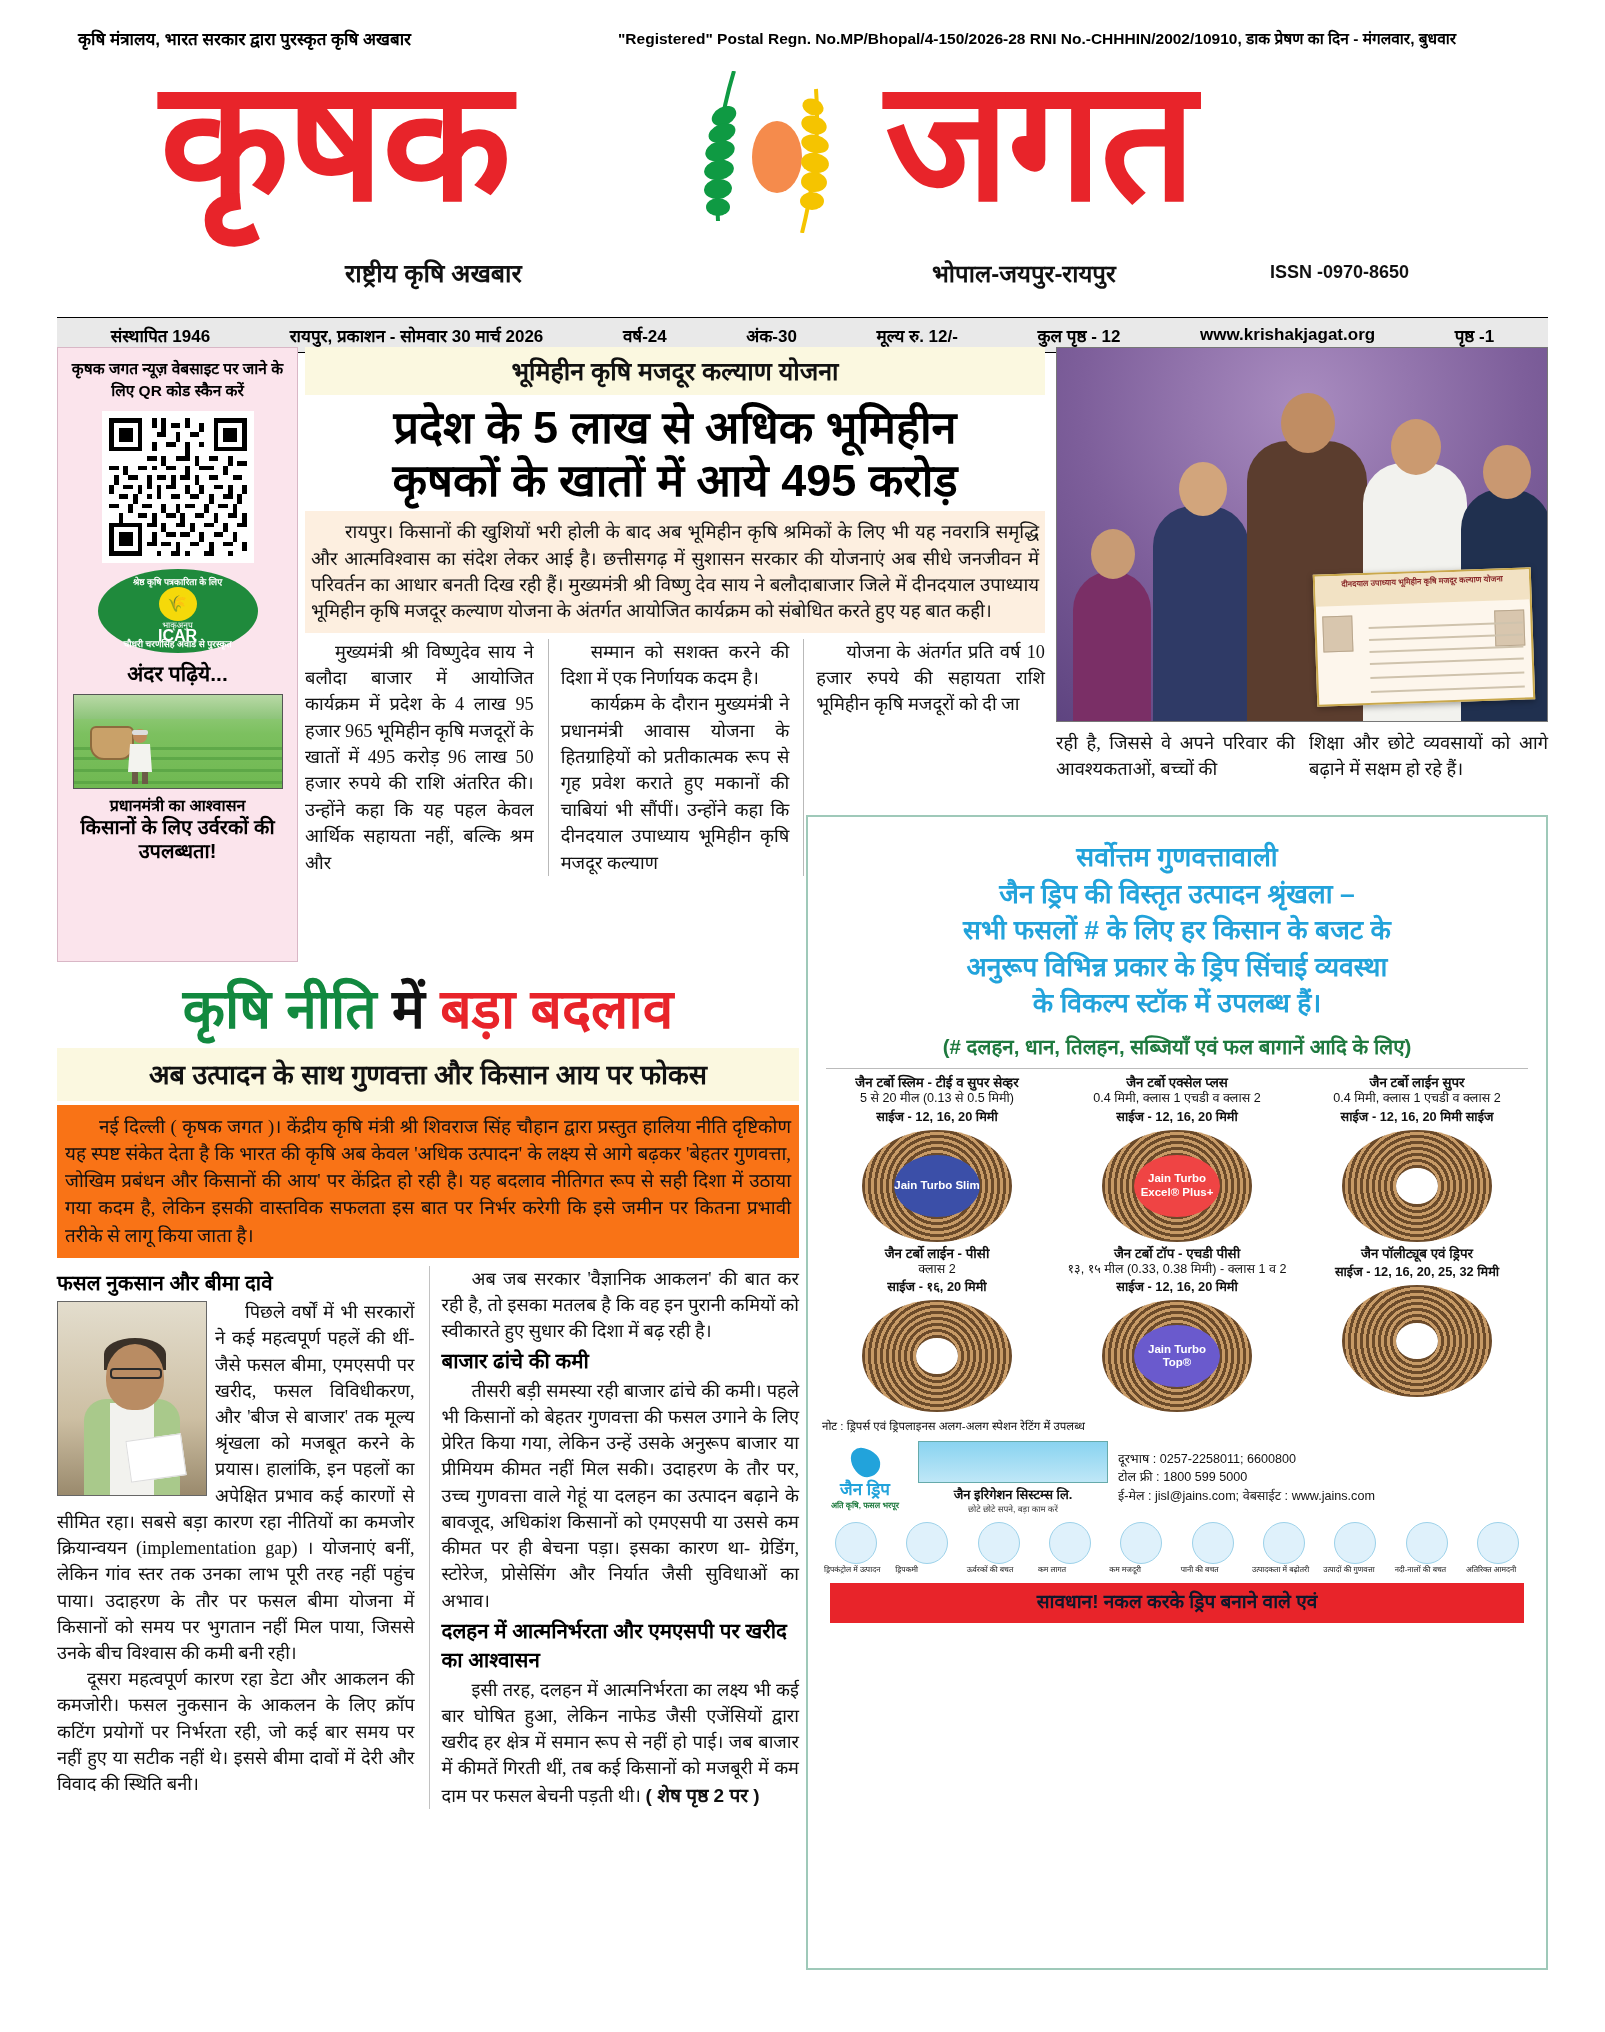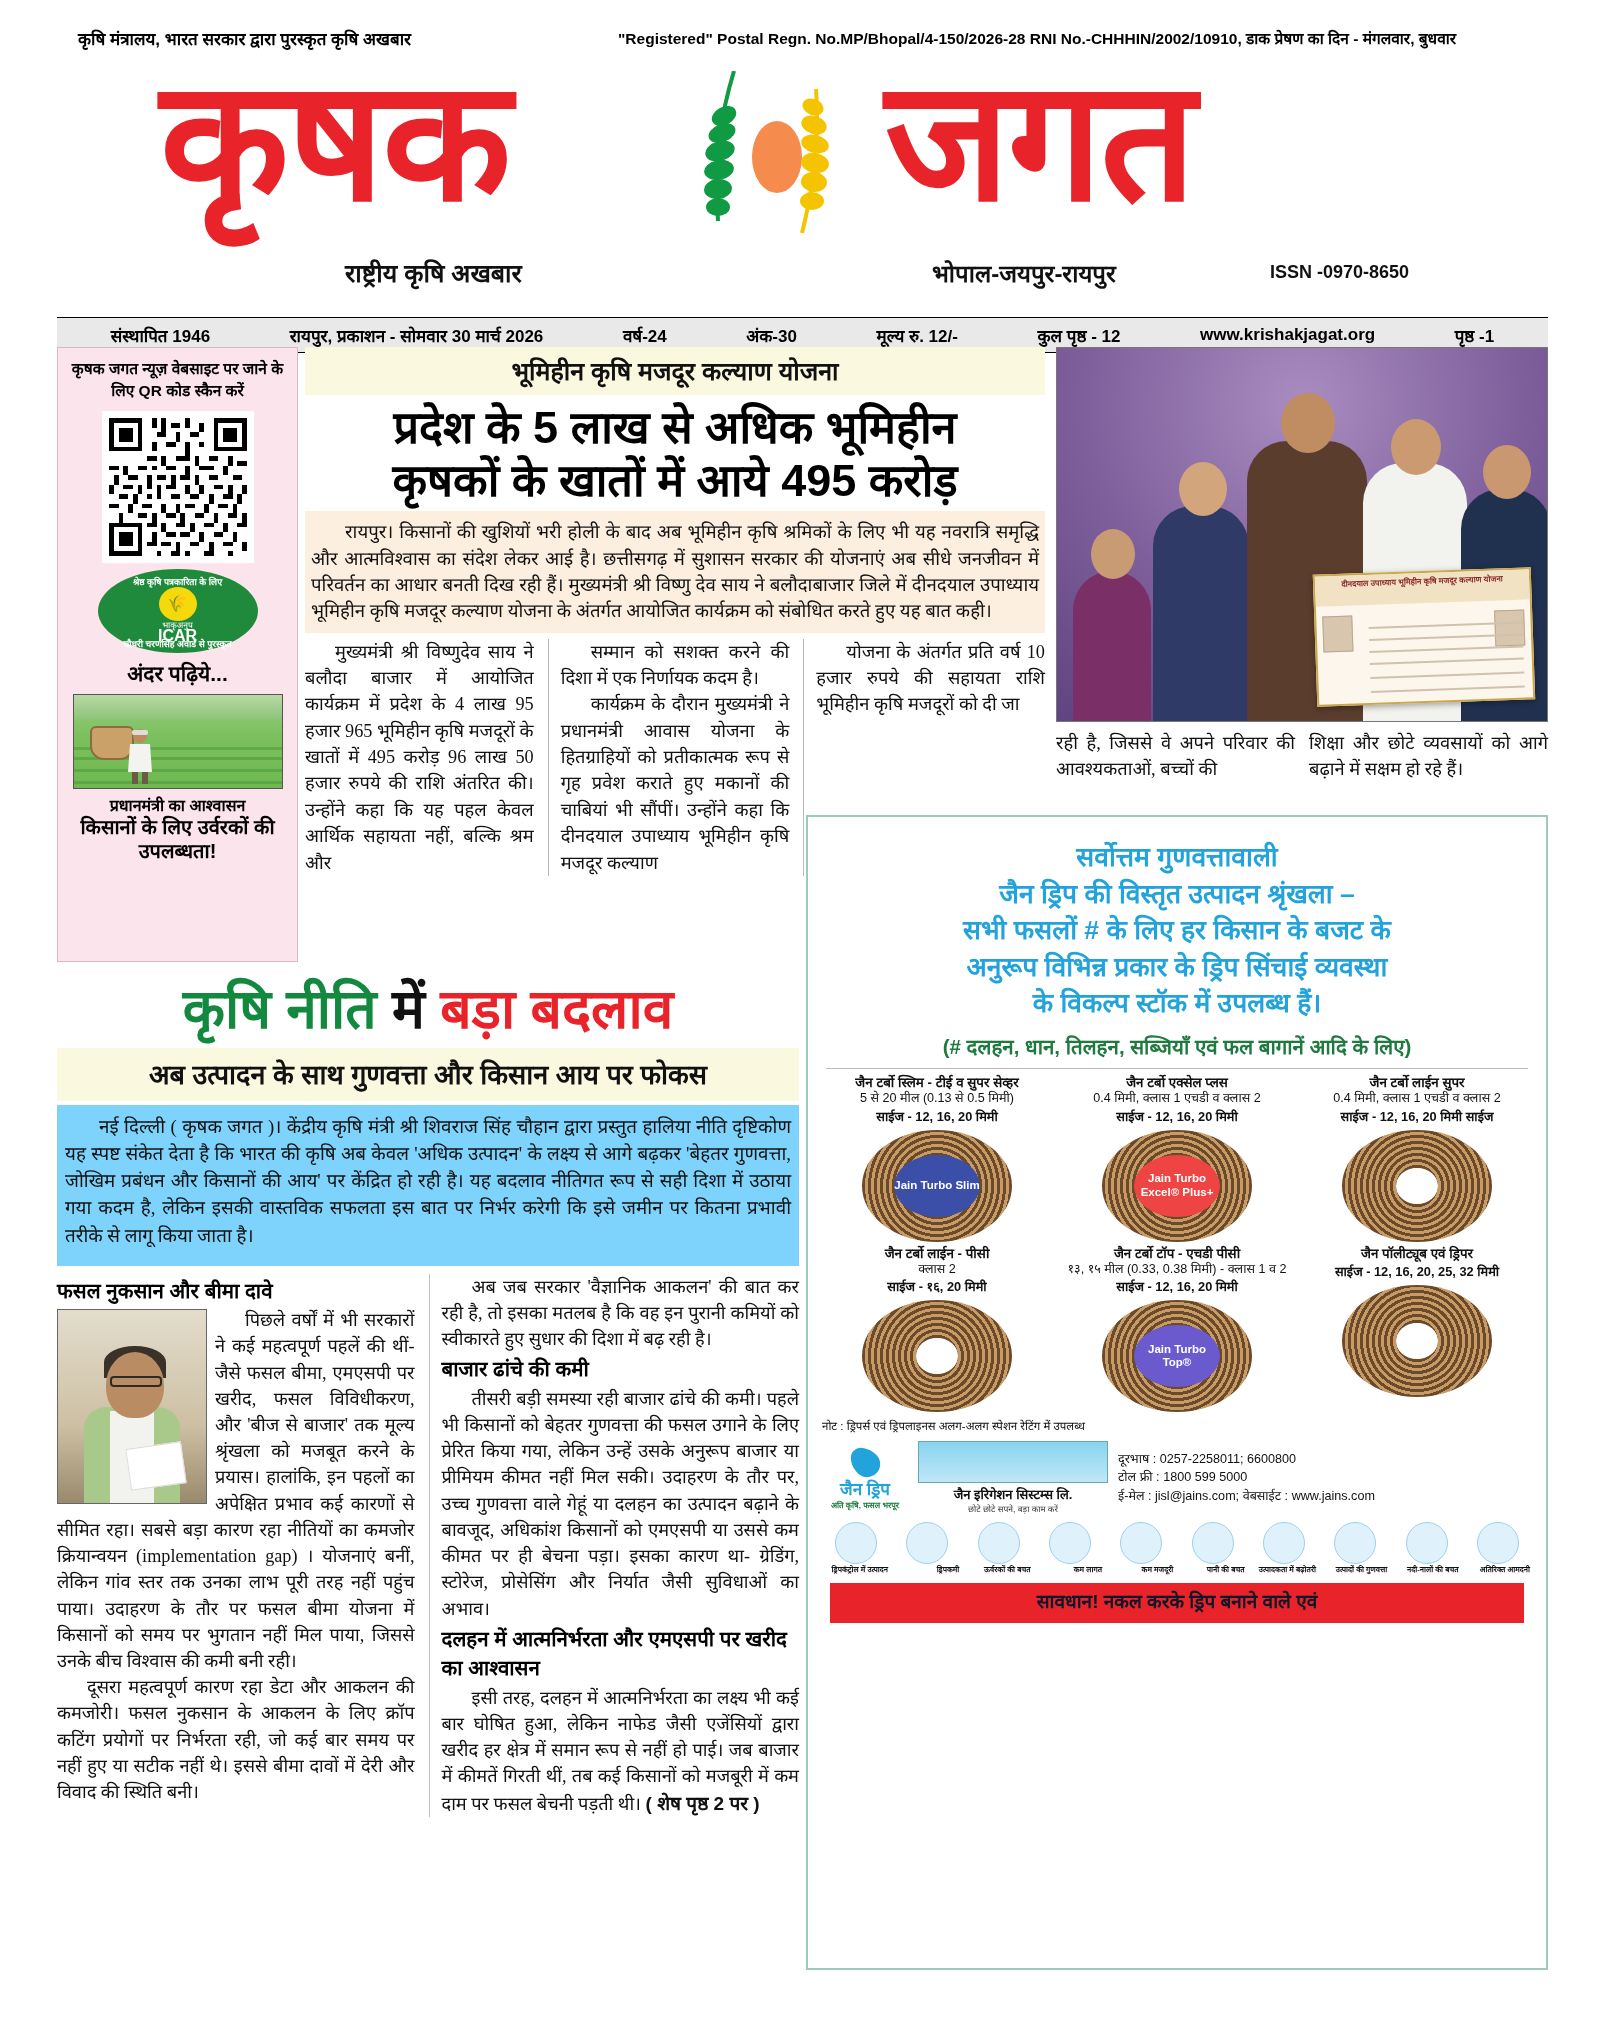--- a/index.html
+++ b/index.html
@@ -196,21 +196,21 @@
     font-weight:700; font-size:55px; line-height:1.1; padding:4px 0 2px;
   }
   .s2-head .g { color:#12893f; }
   .s2-head .k { color:#111; }
   .s2-head .r { color:#e8242a; }
   .s2-sub {
     background:#fbf8e0; text-align:center; padding:7px 0 9px; margin-top:6px;
     font-family:"Liberation Sans", sans-serif; font-weight:700; font-size:27px; color:#111;
   }
   .s2-intro {
-    background:#7dd3fc; padding:8px 8px 17px; margin-top:4px;
+    background:#f97316; padding:8px 8px 9px; margin-top:4px;
     font-size:18.8px; line-height:1.45; text-align:justify; color:#111; text-indent:34px;
   }
   .s2-cols { display:flex; gap:14px; margin-top:8px; }
   .s2-cols .col { flex:1; font-size:18.2px; line-height:1.44; text-align:justify; color:#111; }
   .s2-cols .col.divl { border-left:1px solid #c2c2c2; padding-left:12px; }
   .s2-cols .sh {
     font-family:"Liberation Sans", sans-serif; font-weight:700;
     font-size:20.5px; color:#000; margin:2px 0 2px; text-align:left; text-indent:0;
   }
   .s2-cols p { text-indent:30px; }
@@ -285,21 +285,21 @@
   .jaindrip .jn { font-size:17px; font-weight:700; color:#22a3db; line-height:1.05; margin-top:3px; }
   .jaindrip .tag { font-size:8px; color:#1f7a3f; font-weight:700; }
   .jaincorp { flex:0 0 190px; text-align:center; font-family:"Liberation Sans",sans-serif; }
   .jaincorp .bldg { height:42px; background:
       linear-gradient(#89d3f0,#bfe7f7); border:1px solid #6aa; position:relative; }
   .jaincorp .nm { font-size:13px; font-weight:700; color:#111; margin-top:2px; }
   .jaincorp .sl { font-size:8.5px; color:#333; }
   .adcontact { flex:1; font-family:"Liberation Sans",sans-serif; font-size:12.6px; line-height:1.5; color:#111; }
 
   .iconrow { display:flex; justify-content:space-between; padding:8px 16px 0; }
-  .iconrow .ic { width:64px; text-align:right;font-weight:bold; }
+  .iconrow .ic { width:64px; text-align:left; }
   .iconrow .cir {
     width:42px; height:42px; margin:0 auto; border-radius:50%; background:#dff1fb;
     border:1px solid #9dd2ea;
   }
   .iconrow .cap { font-size:7.6px; line-height:1.15; margin-top:2px; color:#111; font-family:"Liberation Sans",sans-serif; }
   .adwarn {
     margin:8px 22px 0; background:#e8242a; color:#0f172a; text-align:center;
     padding:7px 6px 8px; font-family:Liberation Sans, sans-serif;
     font-weight:700; font-size:19px; line-height:1.3;
   }

